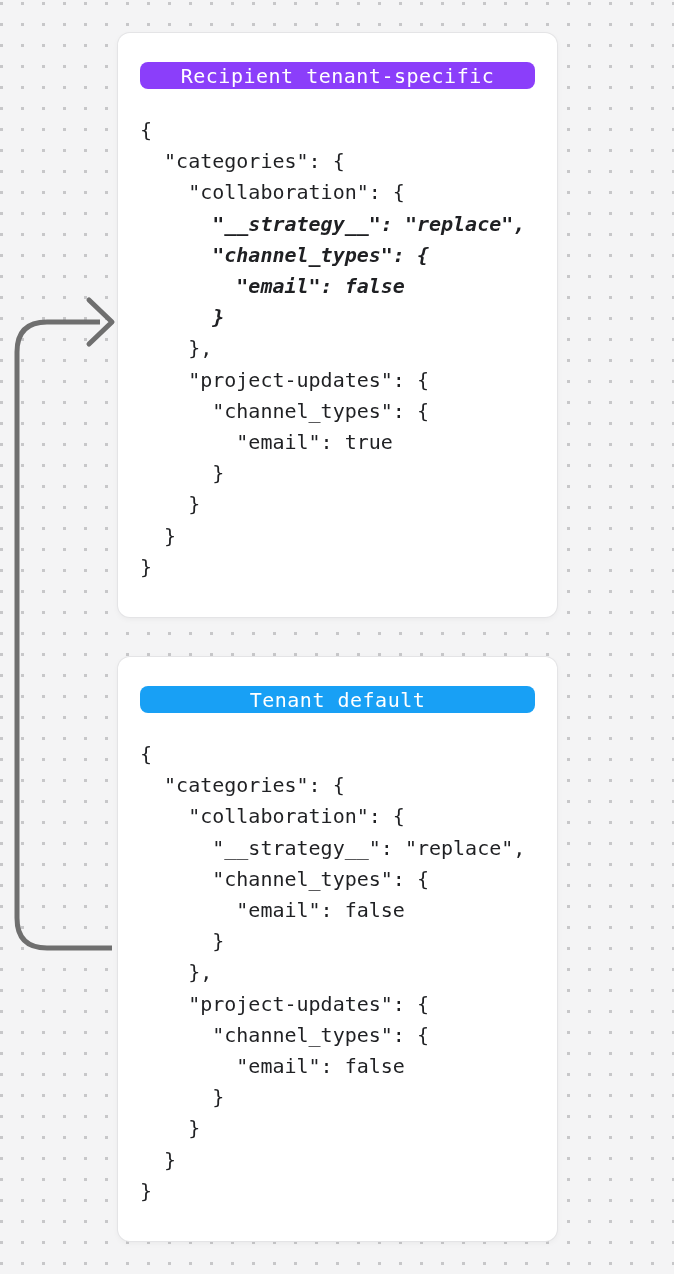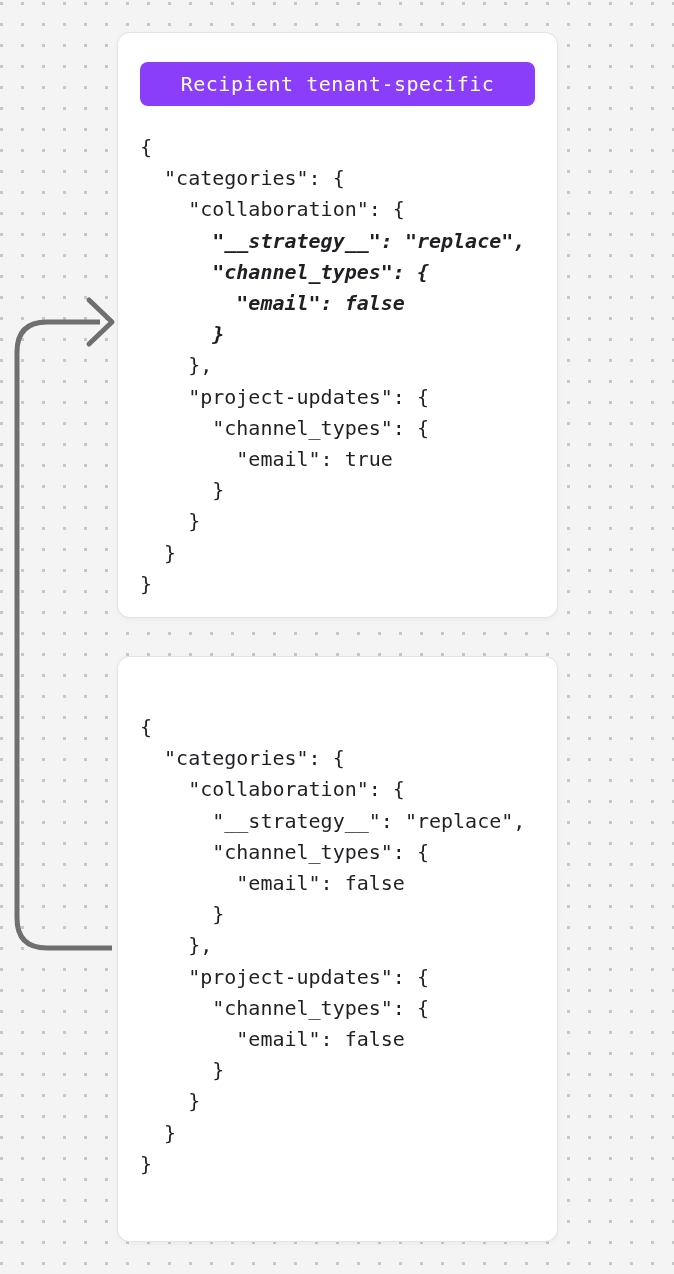--- a/index.html
+++ b/index.html
@@ -32,21 +32,21 @@
     width: 439px;
     height: 584px;
     background: #ffffff;
     border-radius: 12px;
     box-shadow: 0 0 0 1px #e4e4e6, 0 2px 6px rgba(0,0,0,0.05);
     padding: 29px 22px 0 22px;
   }
   .card-top { top: 33px; }
   .card-bottom { top: 657px; }
   .badge {
-    height: 44px;
+    height: 27px;
     border-radius: 8px;
     display: flex;
     align-items: center;
     justify-content: center;
     color: #ffffff;
     font-size: 20px;
     letter-spacing: 0.5px;
     white-space: pre;
   }
   .code {
@@ -86,20 +86,21 @@
         <div class="code-line">      "channel_types": {</div>
         <div class="code-line">        "email": true</div>
         <div class="code-line">      }</div>
         <div class="code-line">    }</div>
         <div class="code-line">  }</div>
         <div class="code-line">}</div>
       </div>
   </div>
 
   <div class="card card-bottom">
+    <div class="badge" style="background-color: rgb(24, 160, 245);">Tenant default</div>
     <div class="code">
         <div class="code-line">{</div>
         <div class="code-line">  "categories": {</div>
         <div class="code-line">    "collaboration": {</div>
         <div class="code-line">      "__strategy__": "replace",</div>
         <div class="code-line">      "channel_types": {</div>
         <div class="code-line">        "email": false</div>
         <div class="code-line">      }</div>
         <div class="code-line">    },</div>
         <div class="code-line">    "project-updates": {</div>

